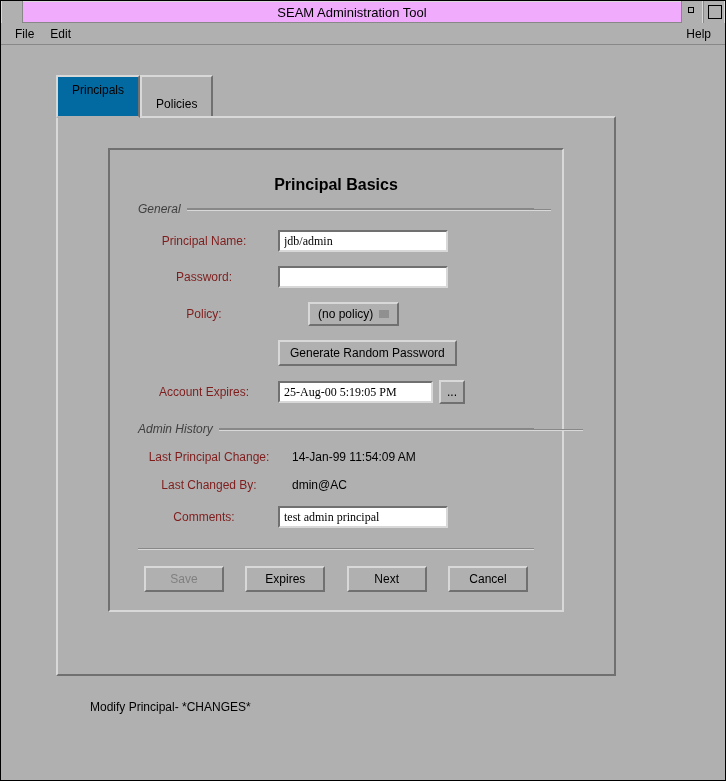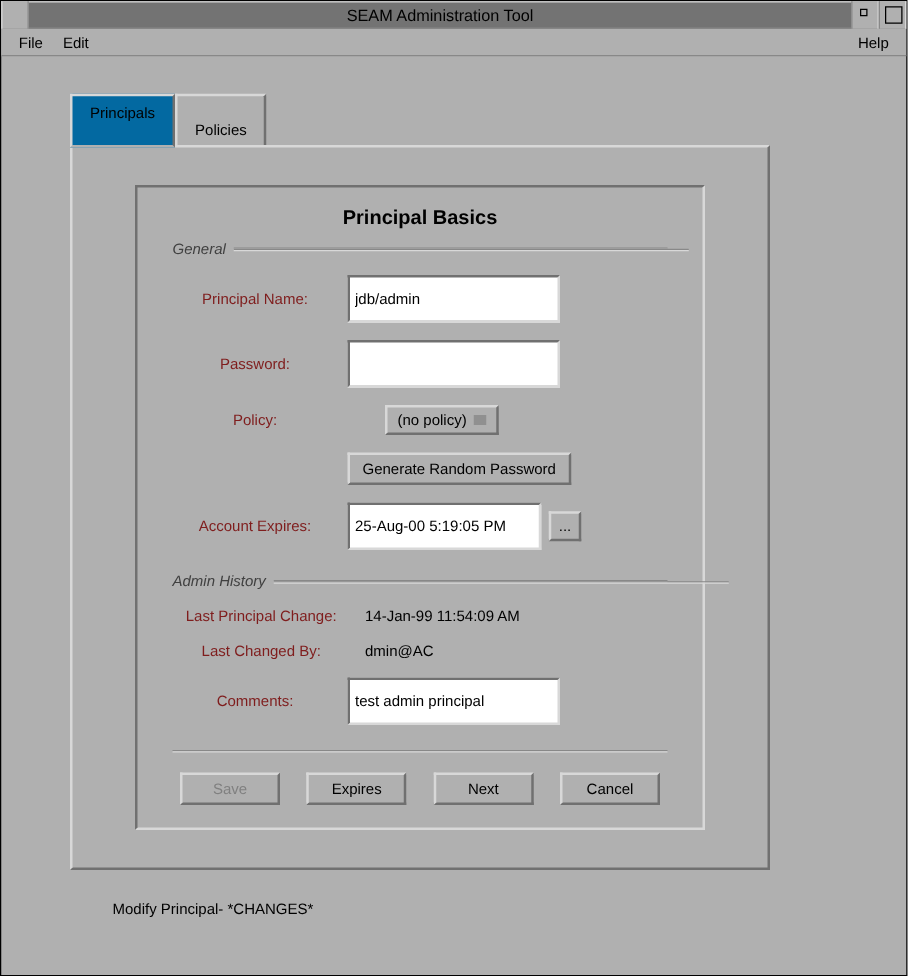--- a/index.html
+++ b/index.html
@@ -12,21 +12,21 @@
       overflow: hidden;
     }
     .window {
       width: 726px;
       height: 781px;
       background: #b0b0b0;
       border: 1px solid #000;
     }
     .titlebar {
       height: 22px;
-      background: #737373;
+      background: #f0abfc;
       border-bottom: 1px solid #888;
       border-top: 1px solid #d8d8d8;
       display: flex;
       align-items: center;
       position: relative;
     }
     .titlebar-left {
       width: 22px;
       height: 22px;
       border-right: 1px solid #888;
@@ -120,21 +120,21 @@
       padding: 30px;
       width: 560px;
       min-height: 560px;
       position: relative;
     }
     .inner-panel {
       border-top: 2px solid #707070;
       border-left: 2px solid #707070;
       border-right: 2px solid #d8d8d8;
       border-bottom: 2px solid #d8d8d8;
-      padding: 16px 28px 18px 28px;
+      padding: 26px 28px 18px 28px;
       margin: 0 20px;
       background: #b0b0b0;
     }
     .panel-title {
       text-align: center;
       font-size: 16px;
       font-weight: bold;
       color: #000;
       margin-bottom: 8px;
     }
@@ -182,23 +182,23 @@
       padding-right: 8px;
       color: #7f1d1d;
       font-size: 12px;
     }
     .text-input {
       background: #fff;
       border-top: 2px solid #707070;
       border-left: 2px solid #707070;
       border-right: 2px solid #d8d8d8;
       border-bottom: 2px solid #d8d8d8;
-      height: 38px;
+      height: 22px;
       padding: 2px 4px;
-      font-family: Liberation Sans, sans-serif;
+      font-family: Liberation Serif, serif;
       font-size: 12px;
       color: #000;
     }
     .text-input.w1 { width: 170px; }
     .text-input.w2 { width: 155px; }
     .btn {
       background: #b0b0b0;
       border-top: 2px solid #d8d8d8;
       border-left: 2px solid #d8d8d8;
       border-right: 2px solid #707070;

